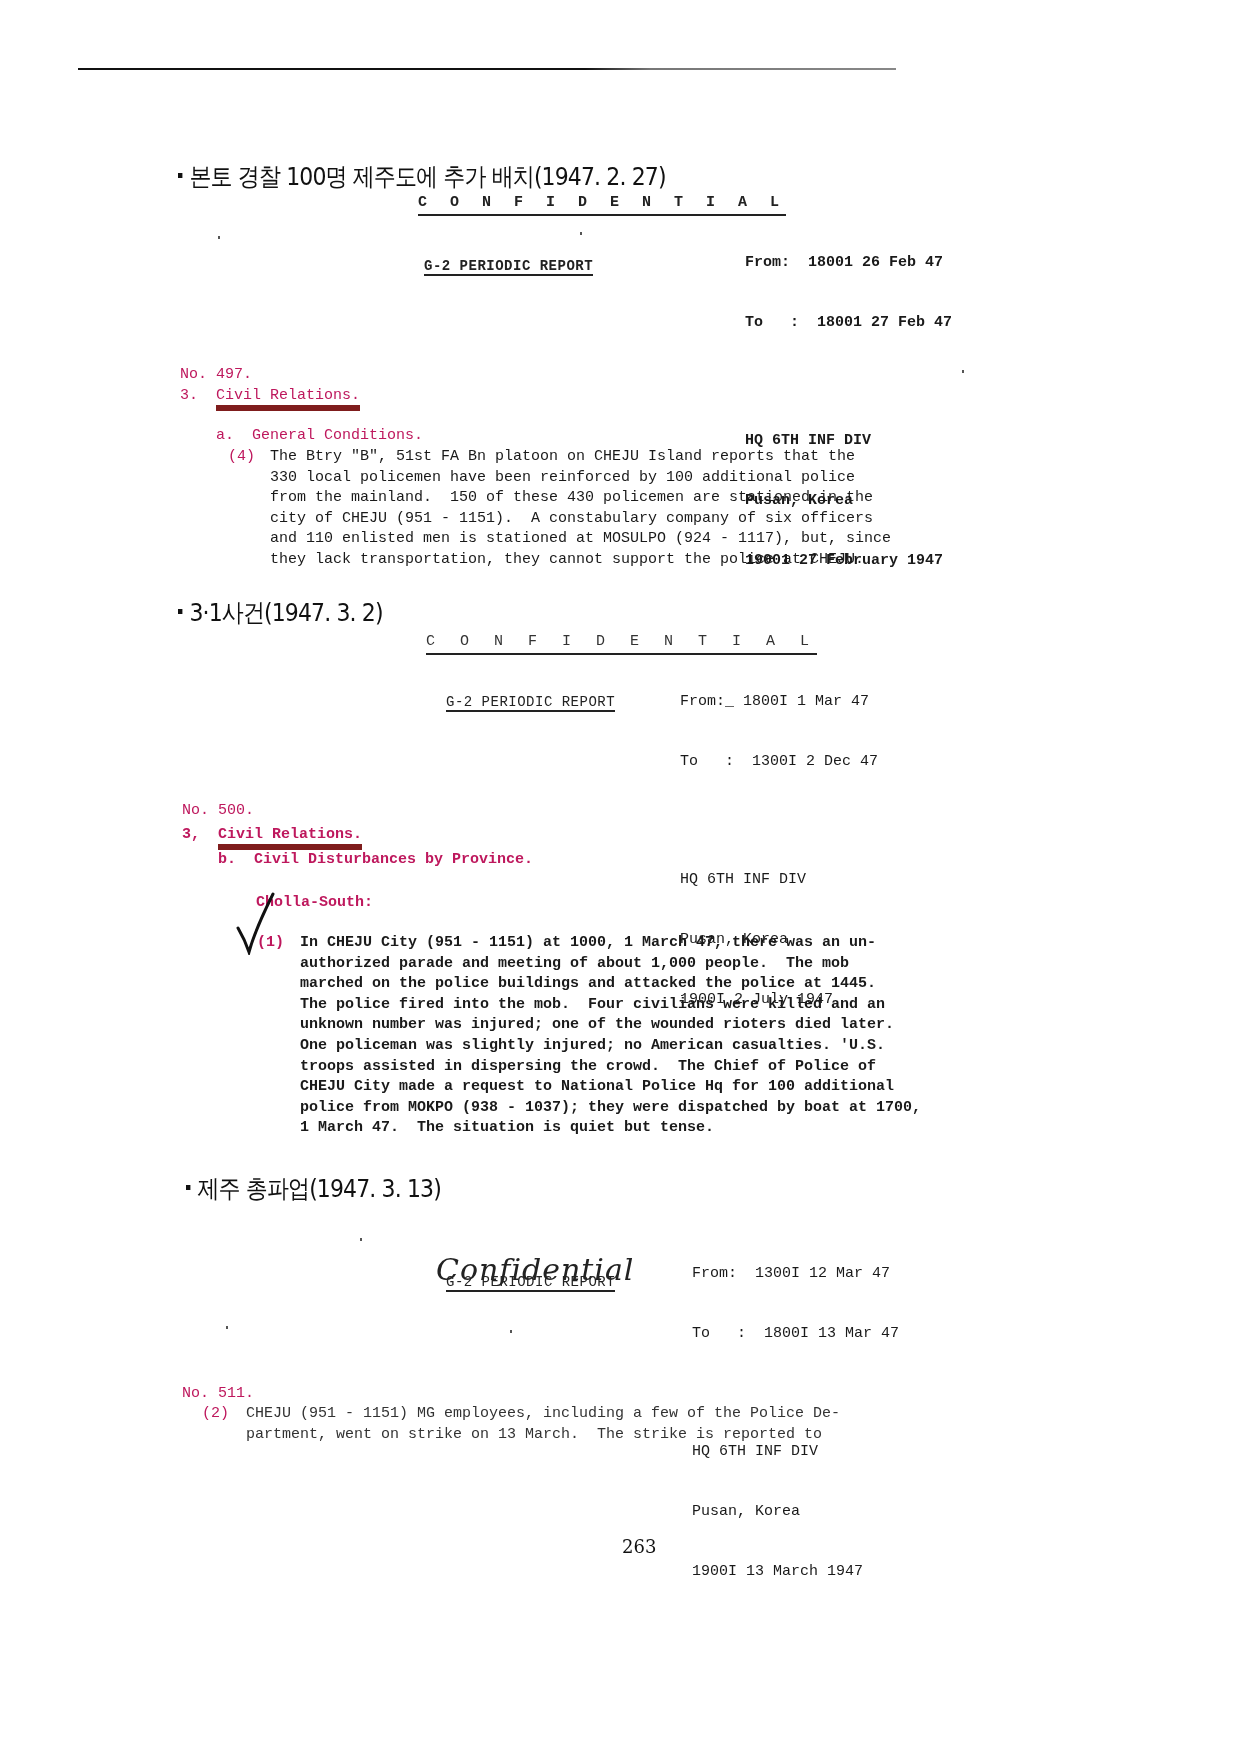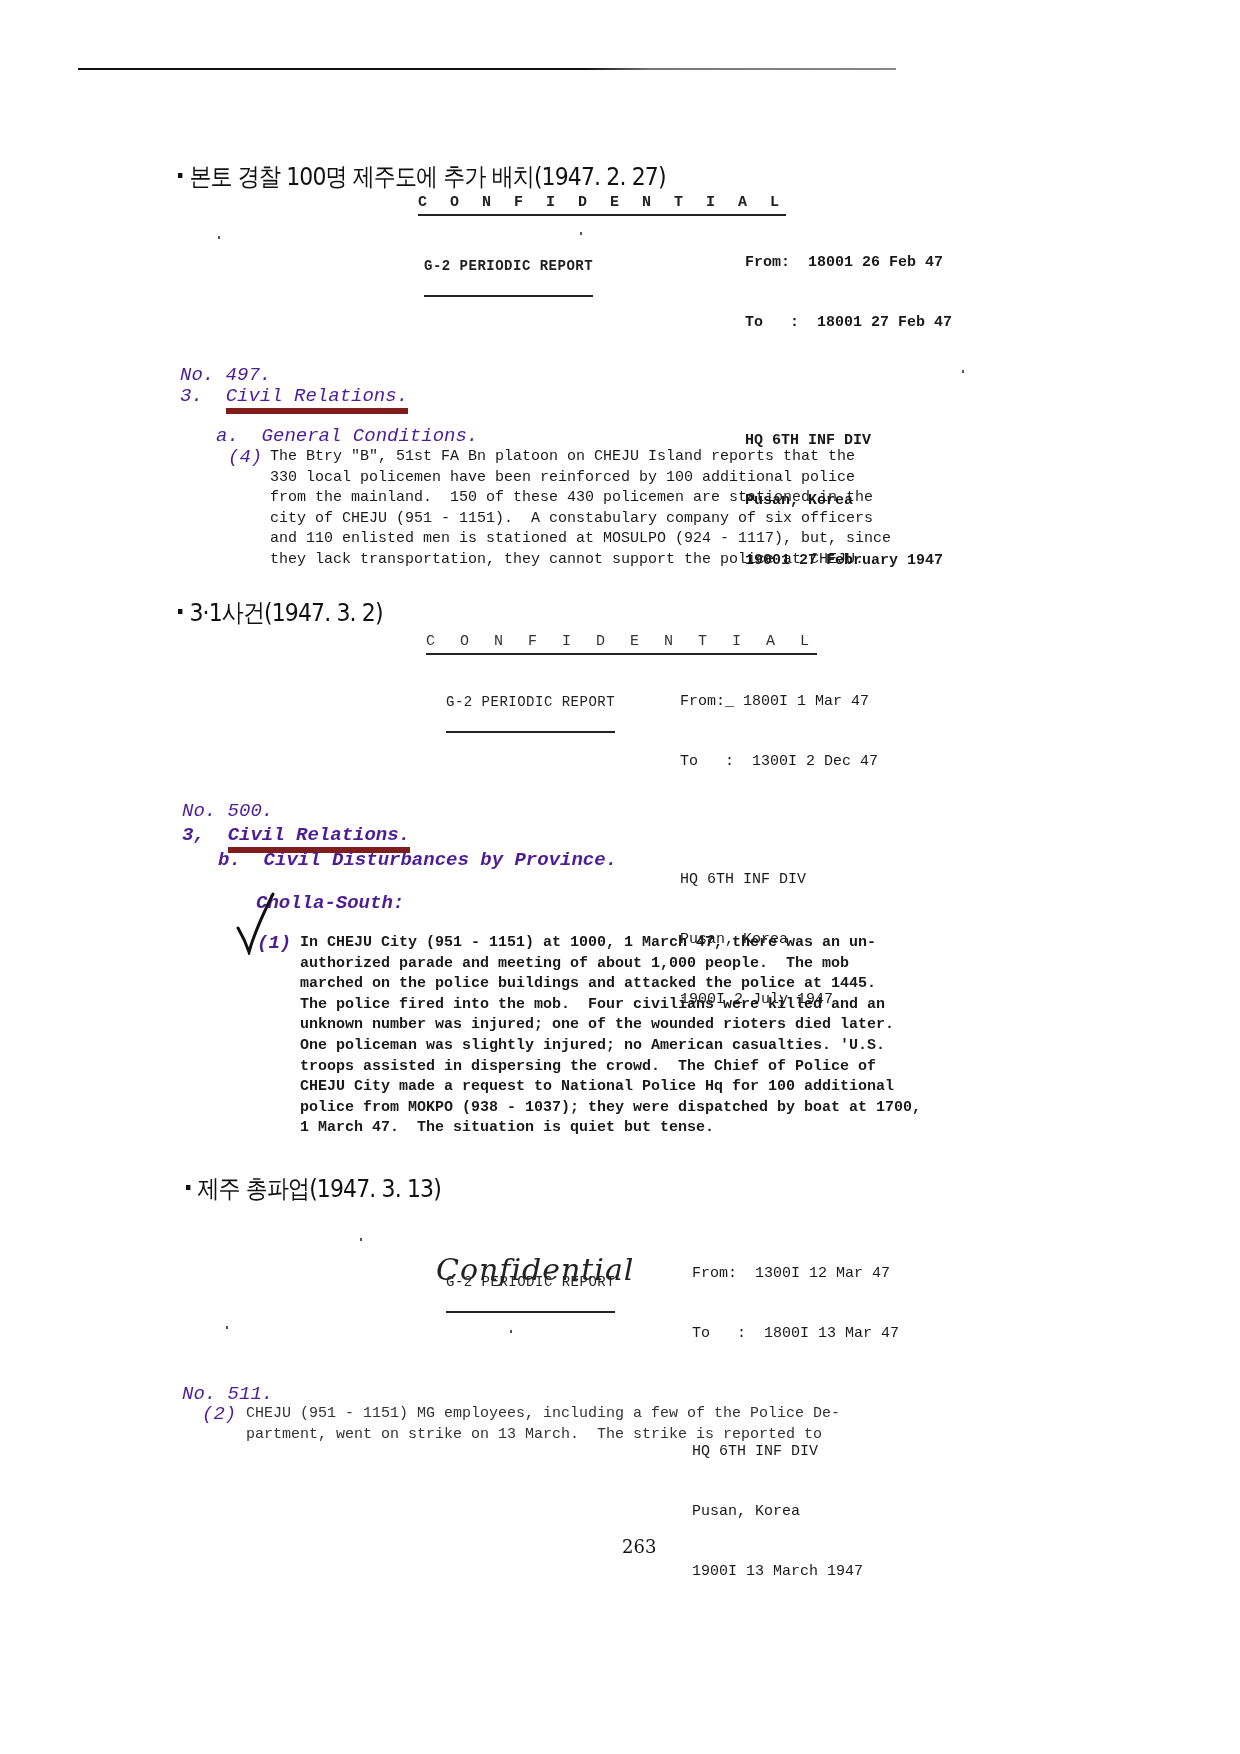--- a/index.html
+++ b/index.html
@@ -8,25 +8,25 @@
     .abs { position: absolute; }
     .rule-top { position: absolute; left: 78px; top: 68px; width: 818px; height: 2px;
                 background: linear-gradient(90deg, #111 0%, #111 62%, #777 70%, #888 100%); }
     .kor { font-family: "DejaVu Sans", sans-serif; font-size: 25px; color: #111; letter-spacing: -1px;
            transform: scaleX(0.88); transform-origin: left; white-space: nowrap; }
     .kor .bullet { display: inline-block; width: 5px; height: 5px; background: #111; margin-right: 8px;
                    vertical-align: middle; position: relative; top: -3px; }
     .conf { font-size: 15px; letter-spacing: 7px; font-weight: bold; color: #222; white-space: nowrap;
             border-bottom: 2px solid #222; padding-bottom: 3px; }
     .conf.light { font-weight: normal; color: #333; letter-spacing: 8px; }
-    .g2 { font-size: 14px; color: #222; white-space: nowrap; border-bottom: 2px solid #222; padding-bottom: 21px; letter-spacing: 0.5px; }
+    .g2 { font-size: 14px; color: #222; white-space: nowrap; border-bottom: 2px solid #222; padding-bottom: 0; letter-spacing: 0.5px; }
     .g2.bold { font-weight: bold; }
     .hdr { font-size: 15px; line-height: 20px; white-space: pre; color: #1a1a1a; }
     .hdr.bold { font-weight: bold; }
-    .line { font-size: 19px; line-height: 20.5px; white-space: pre; color: #4c1d95; font-style: italic; }
+    .line { font-size: 15px; line-height: 20.5px; white-space: pre; color: #be185d; }
     .line.bold { font-weight: bold; }
     .u { border-bottom: 6px solid #7f1d1d; padding-bottom: 1px; }
     .para { font-size: 15px; line-height: 20.6px; white-space: pre; color: #1a1a1a; }
     .para.bold { font-weight: bold; }
     .para.light { color: #333; }
     .script { font-family: "DejaVu Serif", serif; font-style: italic; font-size: 30px; color: #222;
               letter-spacing: 1px; white-space: nowrap; margin-top: 40px; }
     .pagenum { font-family: "DejaVu Serif", serif; font-size: 18px; color: #111; }
     .check { position: absolute; }
     .speck { position: absolute; width: 2px; height: 3px; background: #555; }

